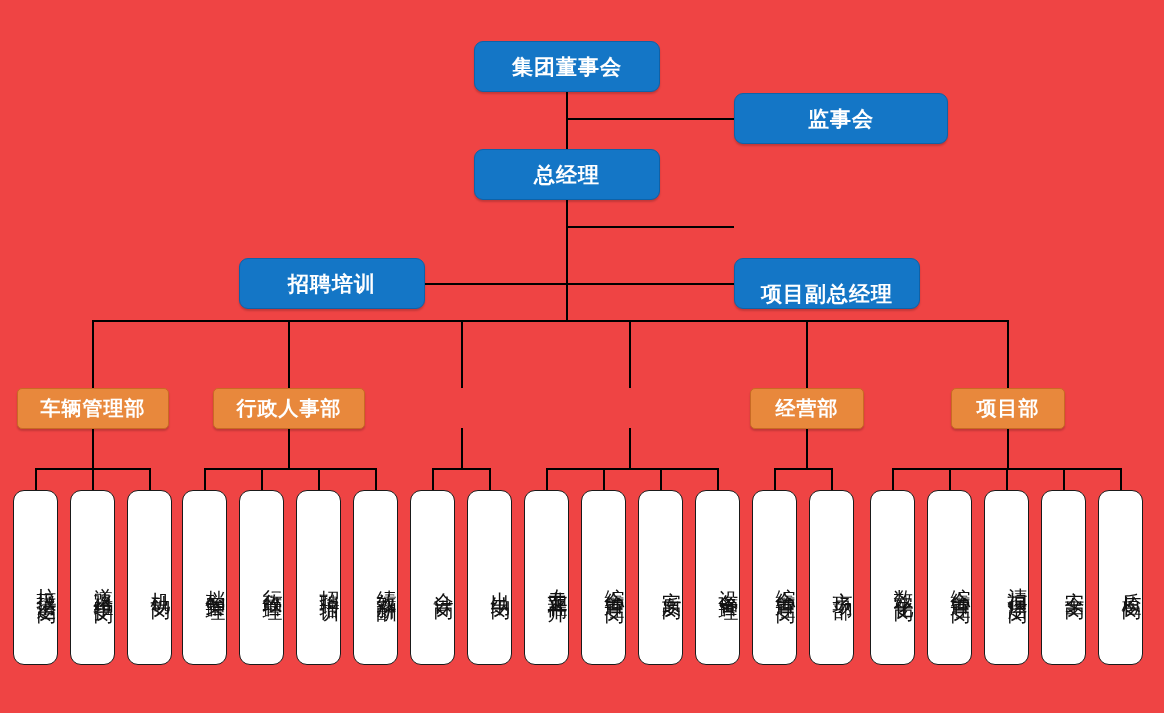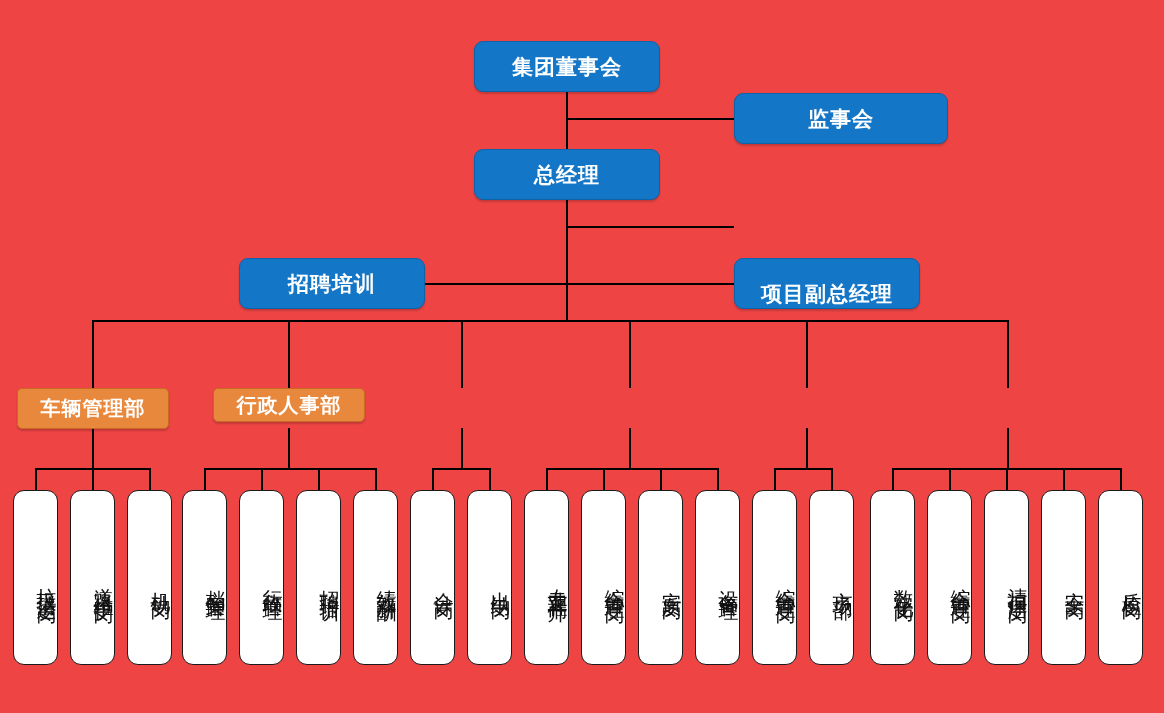--- a/index.html
+++ b/index.html
@@ -146,22 +146,28 @@
     <span>项目副总经理</span>
   </div>
 
   <div class="node blue" style="left:239px; top:258px; width:186px; height:51px;">
     <span>招聘培训</span>
   </div>
 
   <div class="node orange" style="left:17px; top:388px; width:152px; height:41px;">
     <span>车辆管理部</span>
   </div>
-  <div class="node orange" style="left:213px; top:388px; width:152px; height:34px;">
+  <div class="node orange" style="left:213px; top:388px; width:152px; height:41px;">
     <span>行政人事部</span>
+  </div>
+  <div class="node orange" style="left:750px; top:388px; width:114px; height:41px;">
+    <span>经营部</span>
+  </div>
+  <div class="node orange" style="left:951px; top:388px; width:114px; height:41px;">
+    <span>项目部</span>
   </div>
 
   <div class="node leaf" style="left:13px; top:490px; width:45px; height:175px;">
     <span>垃圾清运岗</span>
   </div>
   <div class="node leaf" style="left:70px; top:490px; width:45px; height:175px;">
     <span>道路维护岗</span>
   </div>
   <div class="node leaf" style="left:127px; top:490px; width:45px; height:175px;">
     <span>机动岗</span>

